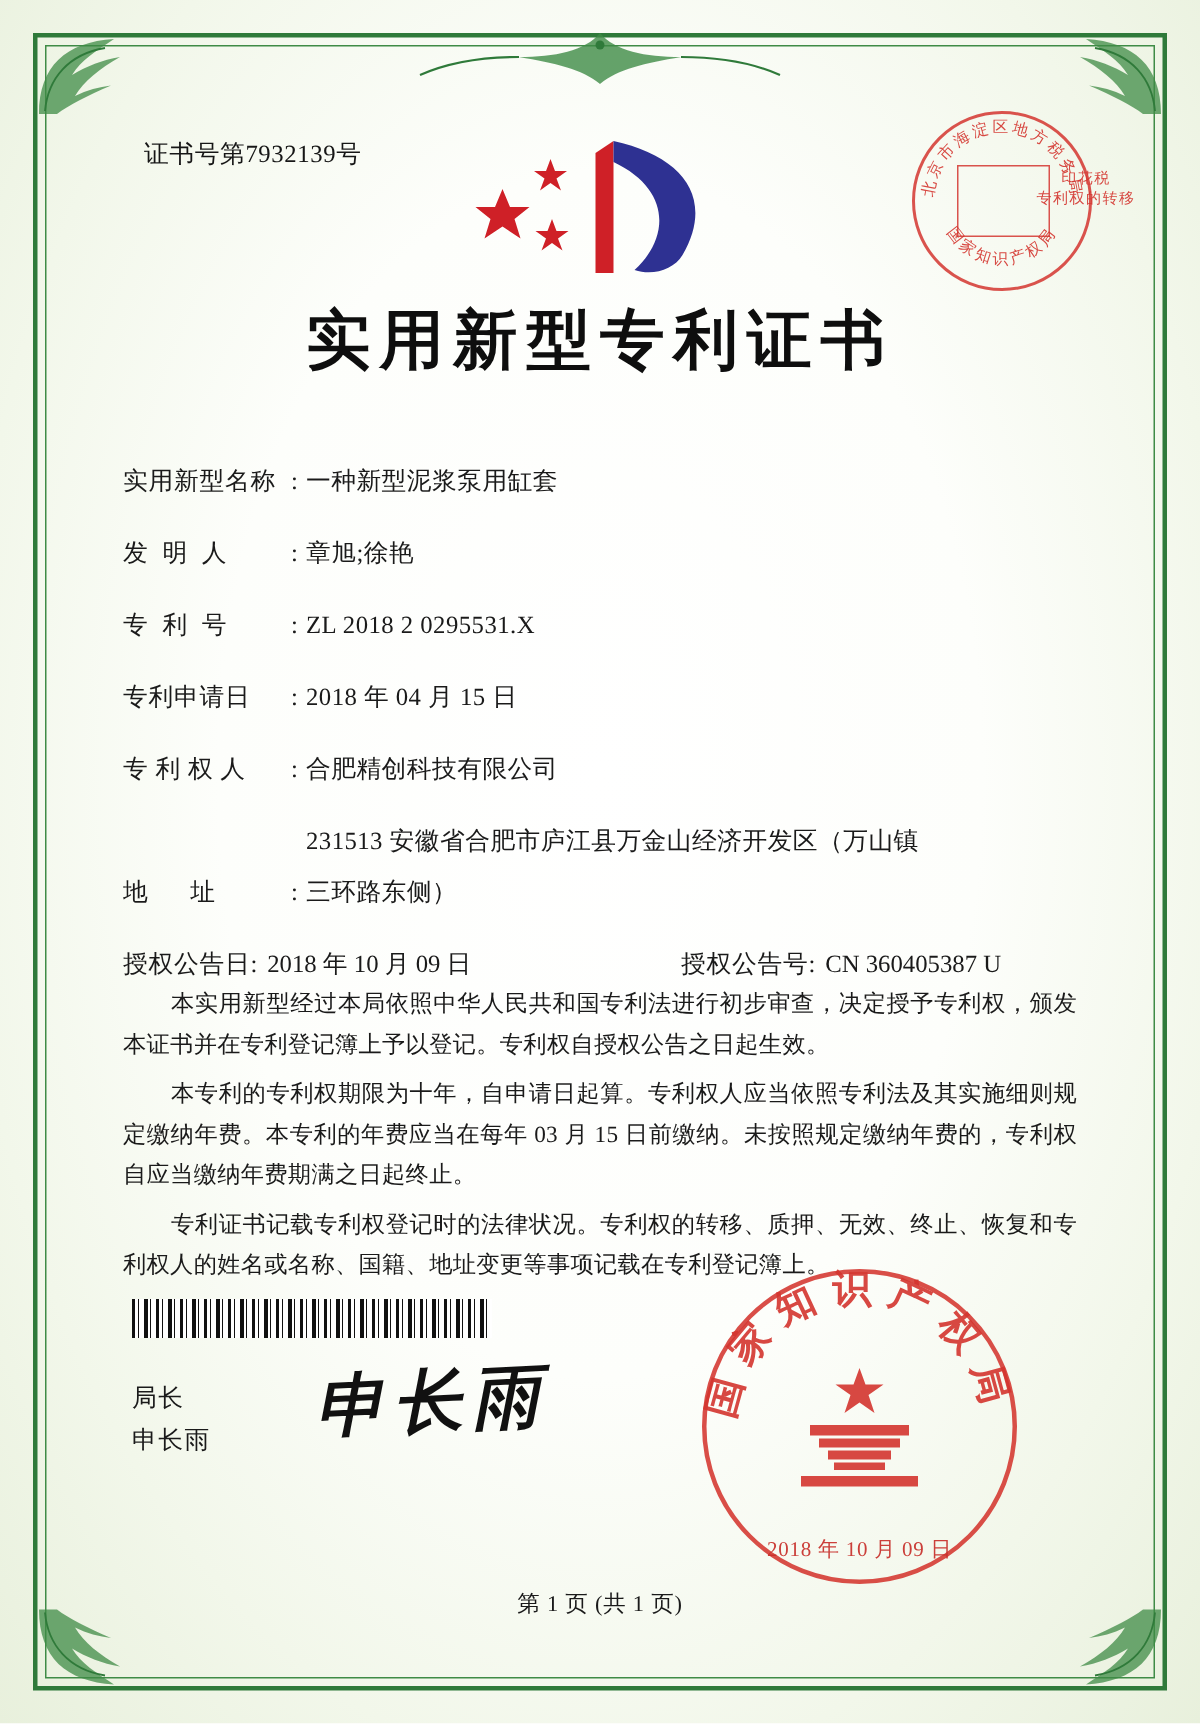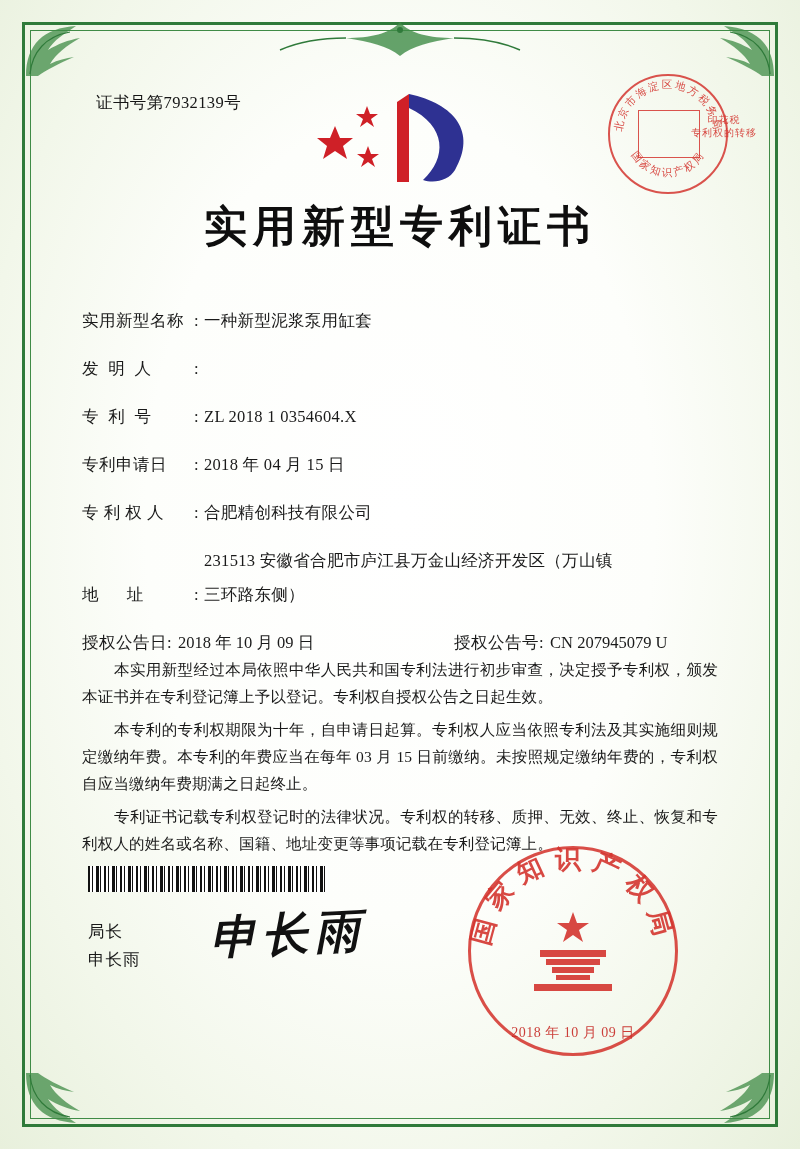--- a/index.html
+++ b/index.html
@@ -337,26 +337,27 @@
 
       <div class="field-row">
         <div class="field-label">实用新型名称</div>
         <div class="field-colon">:</div>
         <div class="field-value">一种新型泥浆泵用缸套</div>
       </div>
 
       <div class="field-row">
         <div class="field-label">发  明  人</div>
         <div class="field-colon">:</div>
+        <div class="field-value">章旭;徐艳</div>
       </div>
 
       <div class="field-row">
         <div class="field-label">专  利  号</div>
         <div class="field-colon">:</div>
-        <div class="field-value">ZL 2018 1 0354604.X</div>
+        <div class="field-value">ZL 2018 2 0295531.X</div>
       </div>
 
       <div class="field-row">
         <div class="field-label">专利申请日</div>
         <div class="field-colon">:</div>
         <div class="field-value">2018 年 04 月 15 日</div>
       </div>
 
       <div class="field-row">
         <div class="field-label">专 利 权 人</div>
@@ -375,21 +376,21 @@
 
       <div class="row-split">
         <div class="half half-left">
           <span class="lab">授权公告日</span>
           <span class="lab">:</span>
           <span class="val">2018 年 10 月 09 日</span>
         </div>
         <div class="half">
           <span class="lab">授权公告号</span>
           <span class="lab">:</span>
-          <span class="val">CN 207945079 U</span>
+          <span class="val">CN 360405387 U</span>
         </div>
       </div>
 
     </div>
 
     <div class="paras">
       <p>本实用新型经过本局依照中华人民共和国专利法进行初步审查，决定授予专利权，颁发本证书并在专利登记簿上予以登记。专利权自授权公告之日起生效。</p>
       <p>本专利的专利权期限为十年，自申请日起算。专利权人应当依照专利法及其实施细则规定缴纳年费。本专利的年费应当在每年 03 月 15 日前缴纳。未按照规定缴纳年费的，专利权自应当缴纳年费期满之日起终止。</p>
       <p>专利证书记载专利权登记时的法律状况。专利权的转移、质押、无效、终止、恢复和专利权人的姓名或名称、国籍、地址变更等事项记载在专利登记簿上。</p>
     </div>
@@ -417,15 +418,16 @@
           <rect x="72" y="104" width="66" height="7"></rect>
           <rect x="78" y="113" width="54" height="6"></rect>
           <rect x="84" y="121" width="42" height="6"></rect>
           <rect x="88" y="129" width="34" height="5"></rect>
           <rect x="66" y="138" width="78" height="7"></rect>
         </g>
       </svg>
       <div class="stamp-date">2018 年 10 月 09 日</div>
     </div>
 
+    <div class="footer">第 1 页 (共 1 页)</div>
 
   </div>
 </div>
 
 </body></html>

